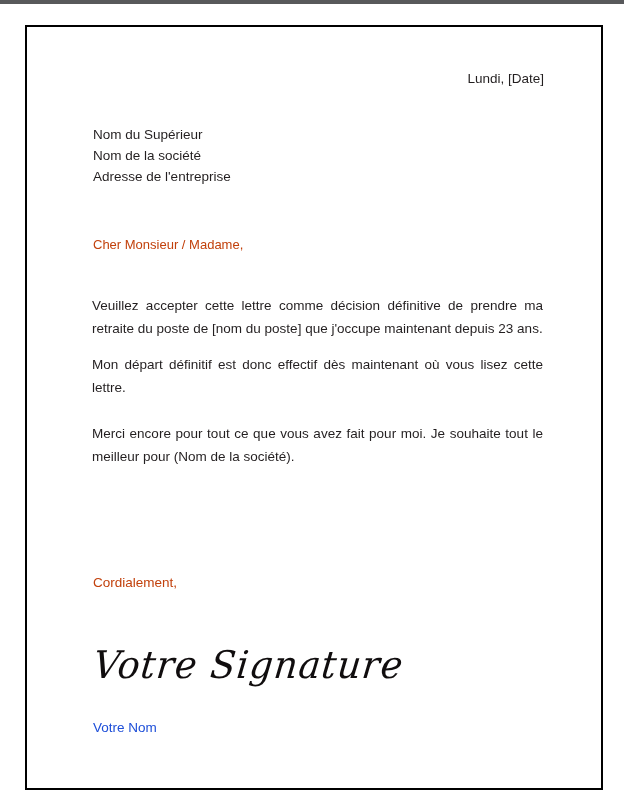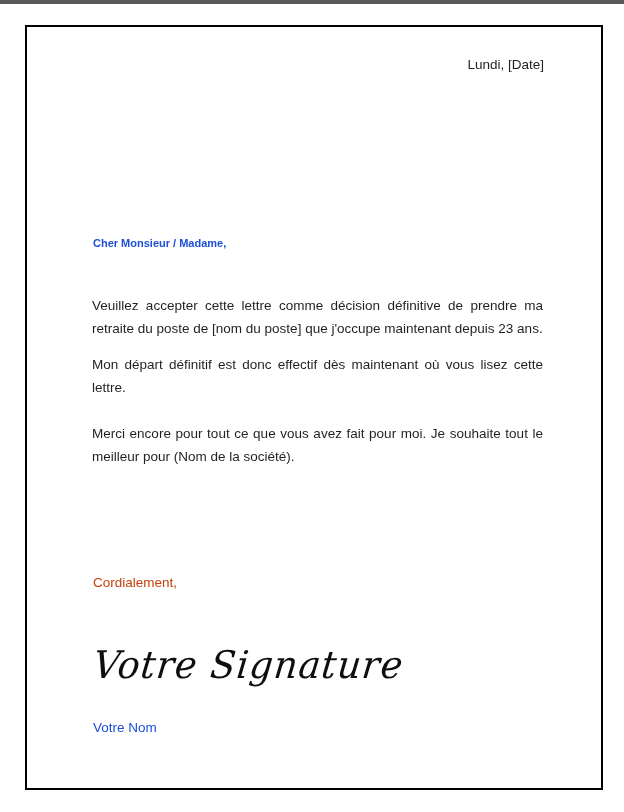--- a/index.html
+++ b/index.html
@@ -33,44 +33,43 @@
     box-sizing: border-box;
   }
   .letter-body {
     position: relative;
     width: 100%;
     height: 100%;
   }
   .date-line {
     position: absolute;
     left: 0;
-    top: 30px;
+    top: 44px;
     width: 517px;
     text-align: right;
     font-size: 13.5px;
     color: #231f20;
   }
   .address-block {
     position: absolute;
     left: 66px;
     top: 97px;
     font-size: 13.5px;
     line-height: 21px;
     color: #231f20;
   }
   .address-line {
     white-space: nowrap;
   }
   .salutation {
     position: absolute;
     left: 66px;
     top: 210px;
-    font-size: 11px;
-    color: #1d4ed8;
-    font-weight: bold;
+    font-size: 13px;
+    color: #c2410c;
   }
   .paragraphs {
     position: absolute;
     left: 65px;
     top: 268px;
     width: 451px;
   }
   .paragraph {
     font-size: 13.5px;
     line-height: 22.5px;
@@ -116,20 +115,25 @@
 </head>
 <body>
 
 <div class="top-strip"></div>
 
 <div class="page-frame">
   <div class="letter-body">
 
     <div class="date-line">Lundi, [Date]</div>
 
+    <div class="address-block">
+      <div class="address-line">Nom du Supérieur</div>
+      <div class="address-line">Nom de la société</div>
+      <div class="address-line">Adresse de l'entreprise</div>
+    </div>
 
     <div class="salutation">Cher Monsieur / Madame,</div>
 
     <div class="paragraphs">
       <p class="paragraph">Veuillez accepter cette lettre comme décision définitive de prendre ma retraite du poste de [nom du poste] que j'occupe maintenant depuis 23 ans.</p>
       <p class="paragraph">Mon départ définitif est donc effectif dès maintenant où vous lisez cette lettre.</p>
       <p class="paragraph">Merci encore pour tout ce que vous avez fait pour moi. Je souhaite tout le meilleur pour (Nom de la société).</p>
     </div>
 
     <div class="closing">Cordialement,</div>

